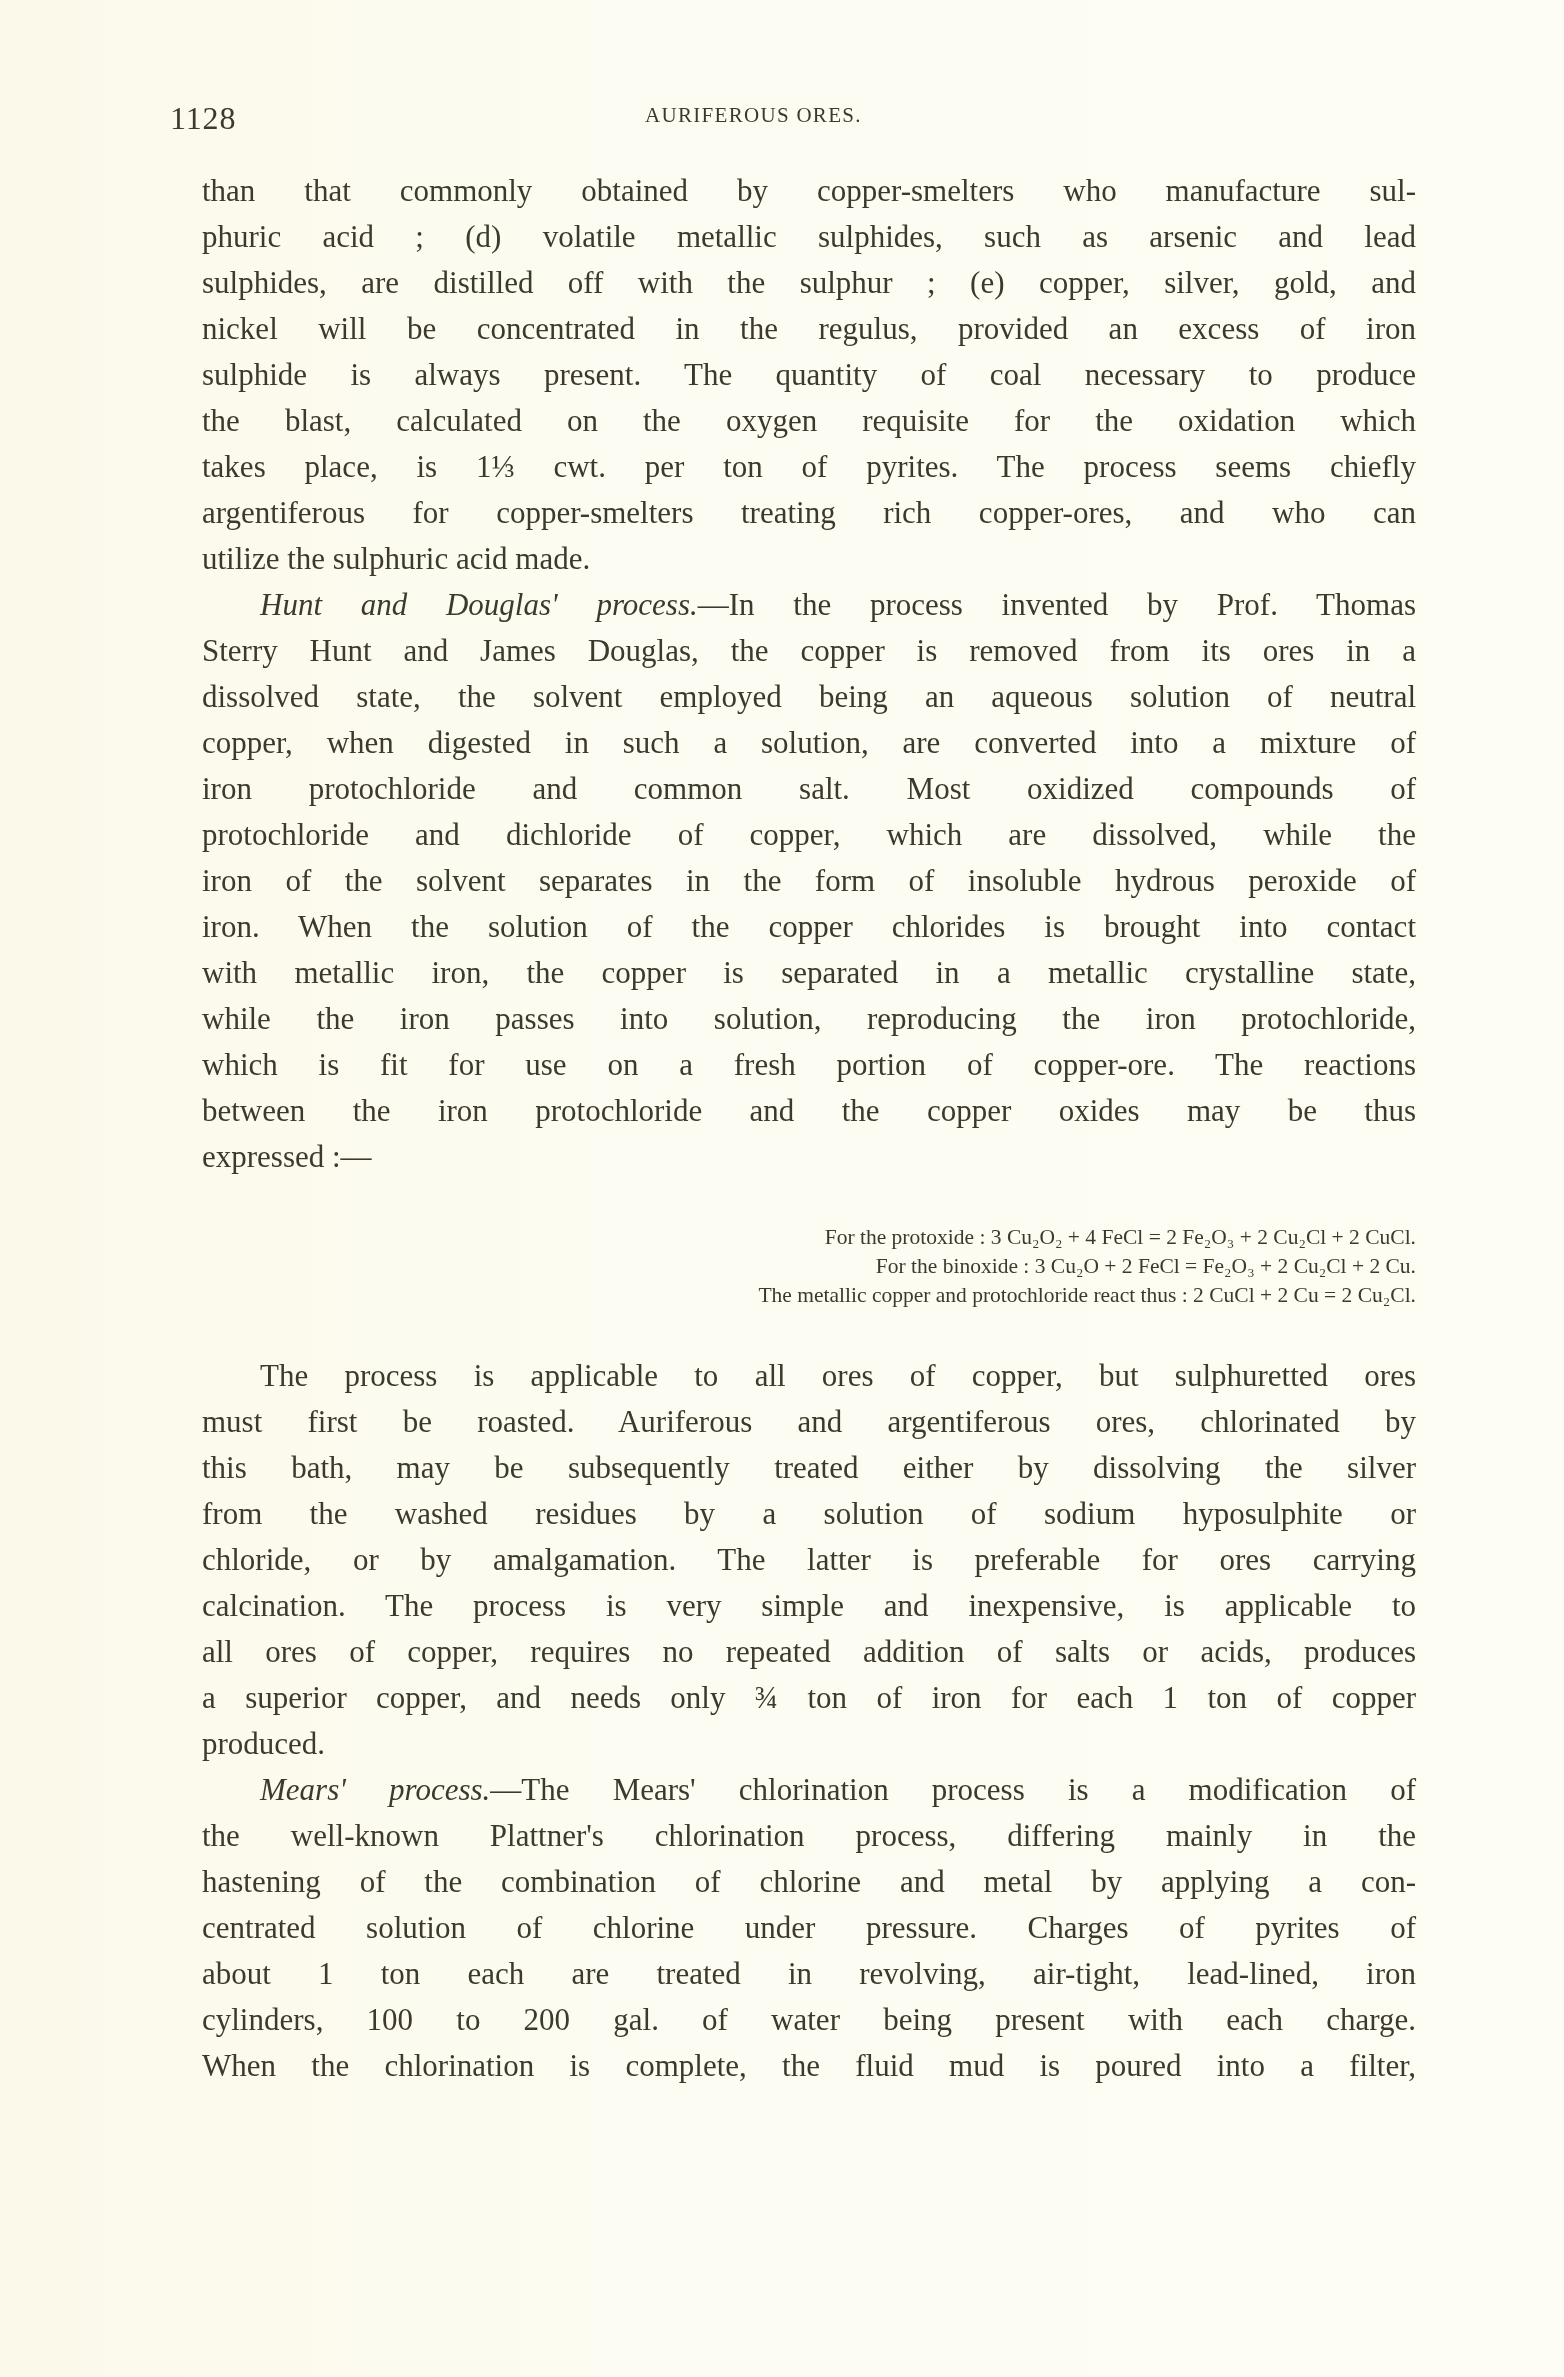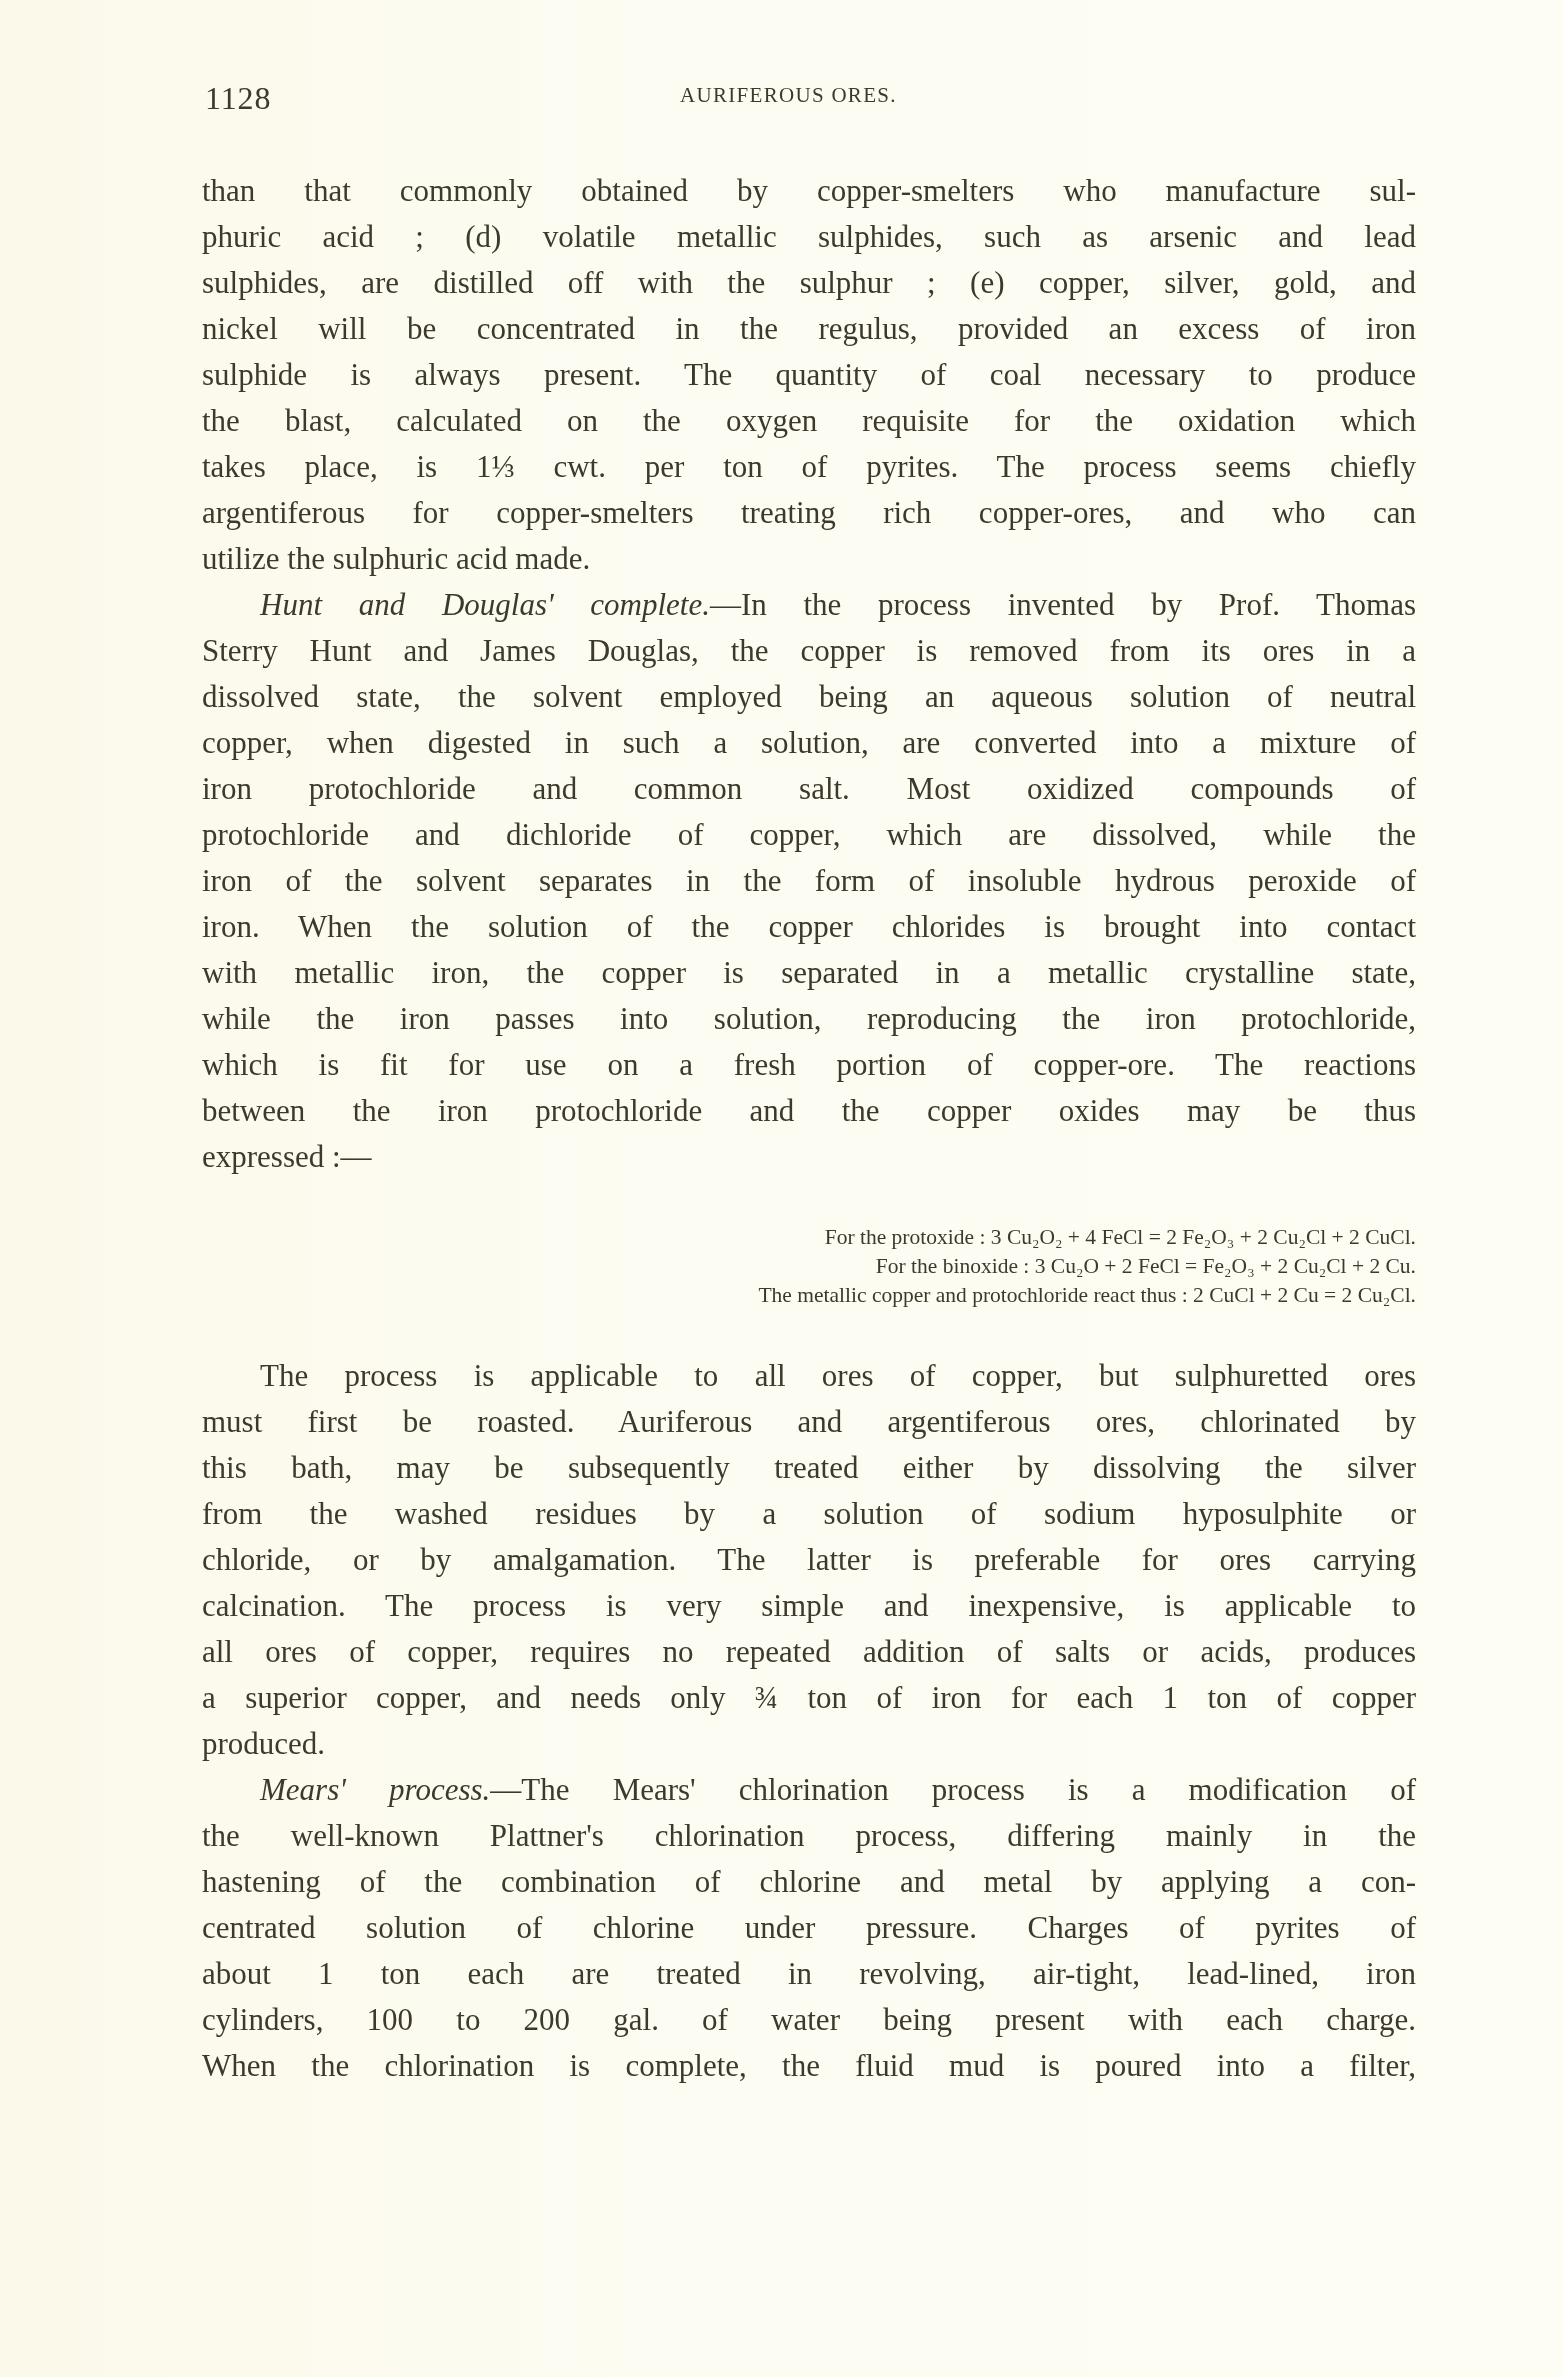--- a/index.html
+++ b/index.html
@@ -6,21 +6,21 @@
     body {
       width: 1565px; height: 2377px;
       background: #fdfcf0;
       font-family: "Liberation Serif", "DejaVu Serif", serif;
       color: #3d3a2c;
       position: relative;
       overflow: hidden;
     }
     .page { position: absolute; left: 0; top: 0; width: 1565px; height: 2377px;
       background: linear-gradient(90deg, #fbf9ea 0%, #fdfcf2 40%, #fefdf3 100%); }
-    .running-head { position: absolute; top: 80px; left: 170px; width: 1255px; height: 45px; margin-left: 35px; }
+    .running-head { position: absolute; top: 100px; left: 170px; width: 1255px; height: 45px; }
     .page-number { position: absolute; left: 0; top: 0; font-size: 32px; letter-spacing: 0.9px; }
     .running-title { position: absolute; left: 475px; top: 2.7px; font-size: 21px; letter-spacing: 1.3px; }
     .body { position: absolute; left: 202px; top: 168px; width: 1214px; }
     .line { font-size: 31px; line-height: 46px; height: 46px; white-space: nowrap;
       text-align: justify; text-align-last: justify; }
     .line.last { text-align-last: left; }
     .line.indent { padding-left: 58px; }
     .eqs { margin-top: 43px; margin-bottom: 43px; padding-left: 108px; text-align: right; }
     .eq { font-size: 21.5px; line-height: 29px; height: 29px; white-space: nowrap; }
     i { font-style: italic; }
@@ -41,21 +41,21 @@
       <div class="line">sulphides, are distilled off with the sulphur ; (e) copper, silver, gold, and</div>
       <div class="line">nickel will be concentrated in the regulus, provided an excess of iron</div>
       <div class="line">sulphide is always present. The quantity of coal necessary to produce</div>
       <div class="line">the blast, calculated on the oxygen requisite for the oxidation which</div>
       <div class="line">takes place, is 1⅓ cwt. per ton of pyrites. The process seems chiefly</div>
       <div class="line">argentiferous for copper-smelters treating rich copper-ores, and who can</div>
       <div class="line last">utilize the sulphuric acid made.</div>
     </div>
 
     <div>
-      <div class="line indent"><i>Hunt and Douglas' complete.</i><span>—In the process invented by Prof. Thomas</span></div>
+      <div class="line indent"><i>Hunt and Douglas' process.</i><span>—In the process invented by Prof. Thomas</span></div>
       <div class="line">Sterry Hunt and James Douglas, the copper is removed from its ores in a</div>
       <div class="line">dissolved state, the solvent employed being an aqueous solution of neutral</div>
       <div class="line">copper, when digested in such a solution, are converted into a mixture of</div>
       <div class="line">iron protochloride and common salt. Most oxidized compounds of</div>
       <div class="line">protochloride and dichloride of copper, which are dissolved, while the</div>
       <div class="line">iron of the solvent separates in the form of insoluble hydrous peroxide of</div>
       <div class="line">iron. When the solution of the copper chlorides is brought into contact</div>
       <div class="line">with metallic iron, the copper is separated in a metallic crystalline state,</div>
       <div class="line">while the iron passes into solution, reproducing the iron protochloride,</div>
       <div class="line">which is fit for use on a fresh portion of copper-ore. The reactions</div>

